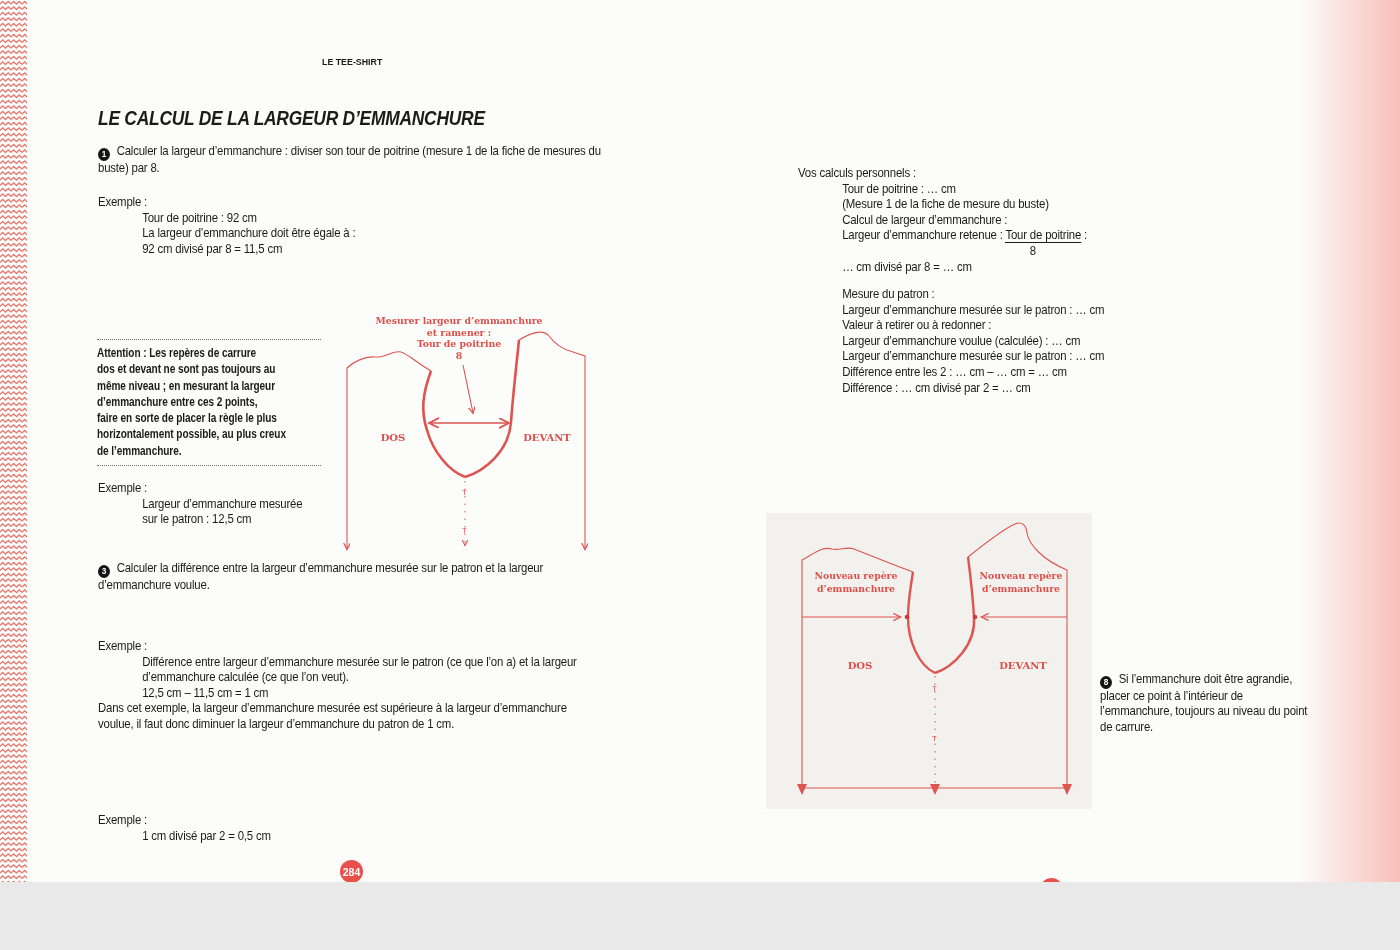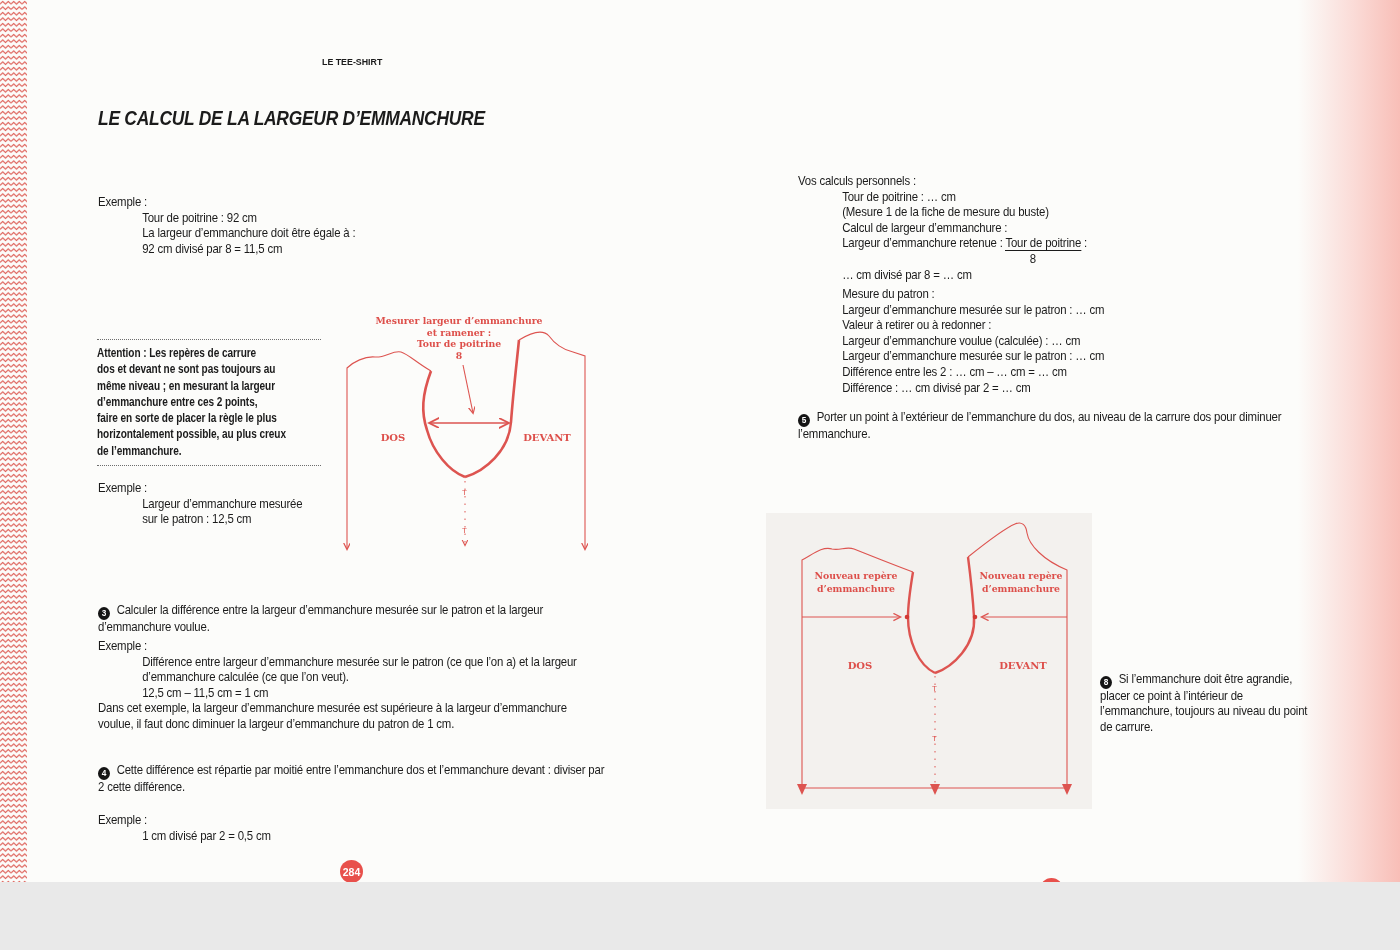--- a/index.html
+++ b/index.html
@@ -38,20 +38,26 @@
     </defs>
     <rect width="27" height="950" fill="url(#zz)"></rect>
   </svg>
 
   <div class="abs grad" style="left:1298px;top:0;width:102px;height:950px"></div>
 
   <div class="abs runhead" style="left:322px;top:56px">LE TEE-SHIRT</div>
 
   <div class="abs title" style="left:98px;top:106px">LE CALCUL DE LA LARGEUR D’EMMANCHURE</div>
 
+  <div class="abs txt" style="left:98px;top:144px">
+    <div class="para" style="width:549px">
+      <span class="badge">1</span>
+      <span>Calculer la largeur d’emmanchure : diviser son tour de poitrine (mesure 1 de la fiche de mesures du buste) par 8.</span>
+    </div>
+  </div>
 
   <div class="abs txt" style="left:98px;top:195px">
     <div class="para">
       <div class="ln">Exemple :</div>
       <div class="ln ind">Tour de poitrine : 92 cm</div>
       <div class="ln ind">La largeur d’emmanchure doit être égale à :</div>
       <div class="ln ind">92 cm divisé par 8 = 11,5 cm</div>
     </div>
   </div>
 
@@ -96,56 +102,50 @@
 
     <line x1="117" y1="124" x2="195" y2="124" stroke="#dd5450" stroke-width="1.7" marker-start="url(#ah)" marker-end="url(#ah)"></line>
 
     <line x1="152" y1="182" x2="152" y2="246" stroke="#dd5450" stroke-width="1" stroke-dasharray="1.5,6" marker-end="url(#ah)"></line>
     <text x="149" y="196" font-size="8" fill="#dd5450">T</text>
     <text x="149" y="234" font-size="8" fill="#dd5450">T</text>
     <text class="dcap" x="80" y="142" text-anchor="middle" font-size="10" fill="#dd4f4a">DOS</text>
     <text class="dcap" x="234" y="142" text-anchor="middle" font-size="10" fill="#dd4f4a">DEVANT</text>
   </svg>
 
-  <div class="abs txt" style="left:98px;top:603px">
+  <div class="abs txt" style="left:98px;top:561px">
     <div class="para" style="width:520px">
       <span class="badge">3</span>
       <span>Calculer la différence entre la largeur d’emmanchure mesurée sur le patron et la largeur d’emmanchure voulue.</span>
     </div>
   </div>
 
   <div class="abs txt" style="left:98px;top:639px">
     <div class="para">
       <div class="ln">Exemple :</div>
       <div class="ln ind">Différence entre largeur d’emmanchure mesurée sur le patron (ce que l’on a) et la largeur</div>
       <div class="ln ind">d’emmanchure calculée (ce que l’on veut).</div>
       <div class="ln ind">12,5 cm – 11,5 cm = 1 cm</div>
       <div class="ln">Dans cet exemple, la largeur d’emmanchure mesurée est supérieure à la largeur d’emmanchure</div>
       <div class="ln">voulue, il faut donc diminuer la largeur d’emmanchure du patron de 1 cm.</div>
     </div>
   </div>
 
-  <div class="abs txt" style="left:98px;top:763px">
-    <div class="para" style="width:560px">
-      <span class="badge">4</span>
-      <span>Cette différence est répartie par moitié entre l’emmanchure dos et l’emmanchure devant : diviser par 2 cette différence.</span>
-    </div>
-  </div>
 
   <div class="abs txt" style="left:98px;top:813px">
     <div class="para">
       <div class="ln">Exemple :</div>
       <div class="ln ind">1 cm divisé par 2 = 0,5 cm</div>
     </div>
   </div>
 
   <div class="abs pagebadge" style="left:340px;top:860px">284</div>
 
 
-  <div class="abs txt" style="left:798px;top:174px">
+  <div class="abs txt" style="left:798px;top:166px">
     <div class="para">
       <div class="ln">Vos calculs personnels :</div>
       <div class="ln ind">Tour de poitrine : … cm</div>
       <div class="ln ind">(Mesure 1 de la fiche de mesure du buste)</div>
       <div class="ln ind">Calcul de largeur d’emmanchure :</div>
       <div class="ln ind"><span>Largeur d’emmanchure retenue : </span><span class="u">Tour de poitrine</span><span> :</span></div>
       <div class="ln ind" style="margin-left:252px">8</div>
       <div class="ln ind">… cm divisé par 8 = … cm</div>
     </div>
   </div>
@@ -155,26 +155,20 @@
       <div class="ln ind">Mesure du patron :</div>
       <div class="ln ind">Largeur d’emmanchure mesurée sur le patron : … cm</div>
       <div class="ln ind">Valeur à retirer ou à redonner :</div>
       <div class="ln ind">Largeur d’emmanchure voulue (calculée) : … cm</div>
       <div class="ln ind">Largeur d’emmanchure mesurée sur le patron : … cm</div>
       <div class="ln ind">Différence entre les 2 : … cm – … cm = … cm</div>
       <div class="ln ind">Différence :  … cm divisé par 2 = … cm</div>
     </div>
   </div>
 
-  <div class="abs txt" style="left:798px;top:410px">
-    <div class="para" style="width:543px">
-      <span class="badge">5</span>
-      <span>Porter un point à l’extérieur de l’emmanchure du dos, au niveau de la carrure dos pour diminuer l’emmanchure.</span>
-    </div>
-  </div>
 
 
   <svg class="abs" style="left:766px;top:513px" width="326" height="296" viewBox="0 0 326 296">
     <rect x="0" y="0" width="326" height="296" fill="#f3f1ee"></rect>
 
     <path d="M147,59 C128,52 103,42 88,36 C80,33 74,38 66,36 C56,33 46,42 36,47 L36,273" fill="none" stroke="#dd5450" stroke-width="1.1"></path>
     <path d="M147,59 C144,77 142,90 142,104 C142,127 152,152 169,160" fill="none" stroke="#dd5450" stroke-width="2.4"></path>
 
     <path d="M202,44 C217,32 237,16 249,11 C256,8 260,12 261,20 C263,32 277,47 301,57 L301,273" fill="none" stroke="#dd5450" stroke-width="1.1"></path>
     <path d="M202,44 C205,67 207,87 208,104 C210,132 187,154 169,160" fill="none" stroke="#dd5450" stroke-width="2.4"></path>

